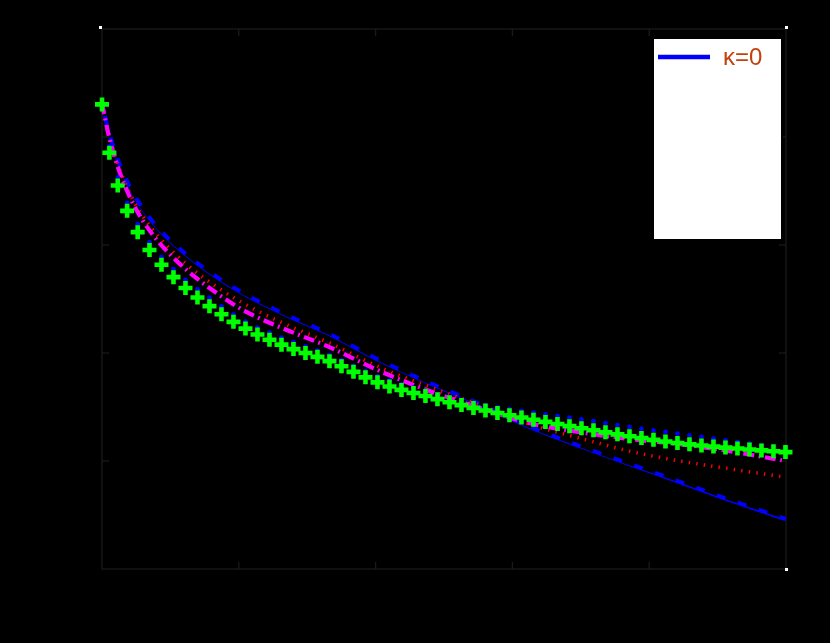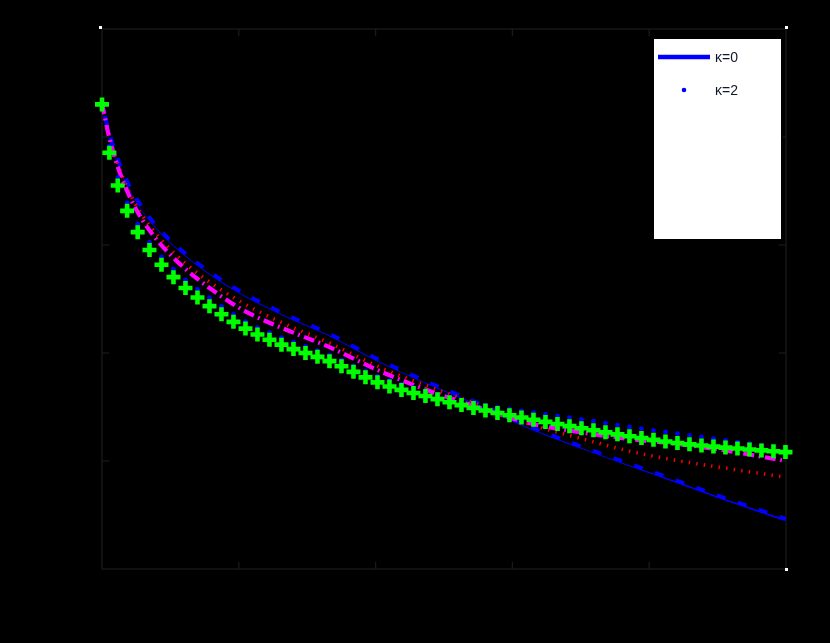--- a/index.html
+++ b/index.html
@@ -4,21 +4,21 @@
 <style>
   html,body{margin:0;padding:0;background:#000;}
   .stage{position:relative;width:830px;height:643px;background:#000;overflow:hidden;
          font-family:"Liberation Sans",sans-serif;}
   .plot-svg{position:absolute;left:0;top:0;}
   .legend{position:absolute;left:652px;top:37px;width:131px;height:204px;
           background:#fff;border:2px solid #000;box-sizing:border-box;
           padding-top:1px;}
   .legend-row{display:flex;align-items:center;height:33px;}
   .legend-sample{width:54px;height:22px;margin-left:3px;flex:0 0 auto;}
-  .legend-label{margin-left:4px;font-size:14px;color:#0f172a;line-height:1;white-space:nowrap;}
+  .legend-label{margin-left:12px;font-size:24px;color:#c2410c;line-height:1;white-space:nowrap;}
   .corner-dot{position:absolute;width:3px;height:3px;background:#fff;}
   .corner-dot.tl{left:99px;top:26px;}
   .corner-dot.tr{left:785px;top:26px;}
   .corner-dot.br{left:785px;top:568px;}
 </style>
 </head>
 <body>
 
 <div class="stage">
   <svg class="plot-svg" id="plot" width="830" height="643">
@@ -167,24 +167,18 @@
       </g>
   </svg>
 
   <div class="legend" id="legend">
       <div class="legend-row">
       <svg class="legend-sample" width="54" height="22">
           <line x1="1" y1="11" x2="53" y2="11" stroke="#0000ff" stroke-width="4.3"></line>
         </svg>
       <span class="legend-label">κ=0</span>
     </div>
-      <div class="legend-row">
-      <svg class="legend-sample" width="54" height="22">
-          <circle cx="27" cy="11" r="2.3" fill="#0000ff"></circle>
-        </svg>
-      <span class="legend-label">κ=2</span>
-    </div>
     </div>
 
   <div class="corner-dot tl"></div>
   <div class="corner-dot tr"></div>
   <div class="corner-dot br"></div>
 </div>
 
 </body></html>

